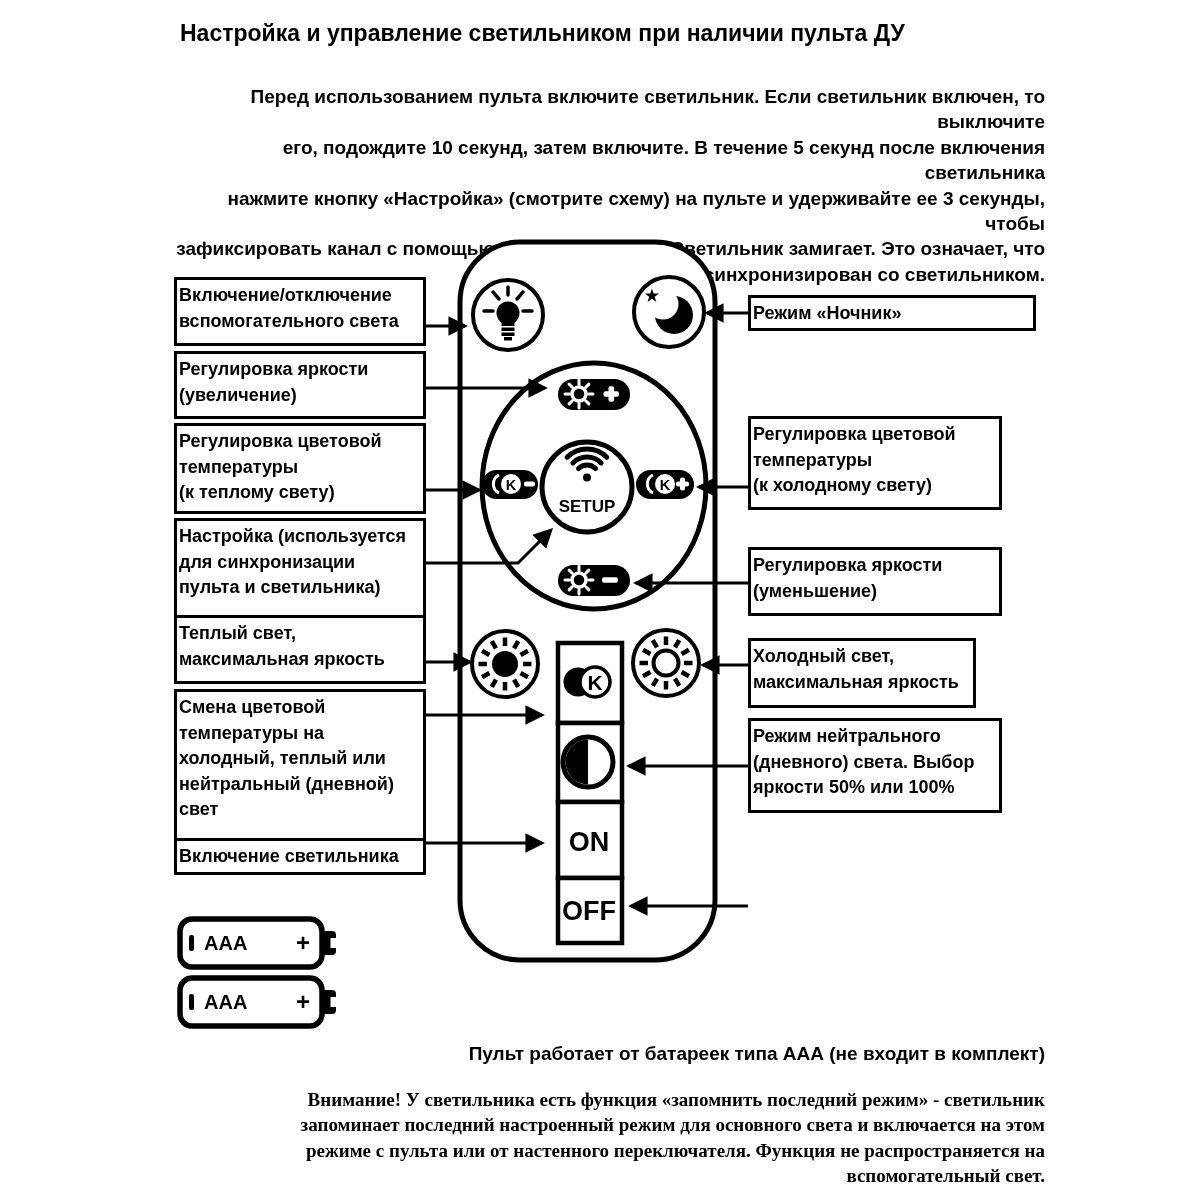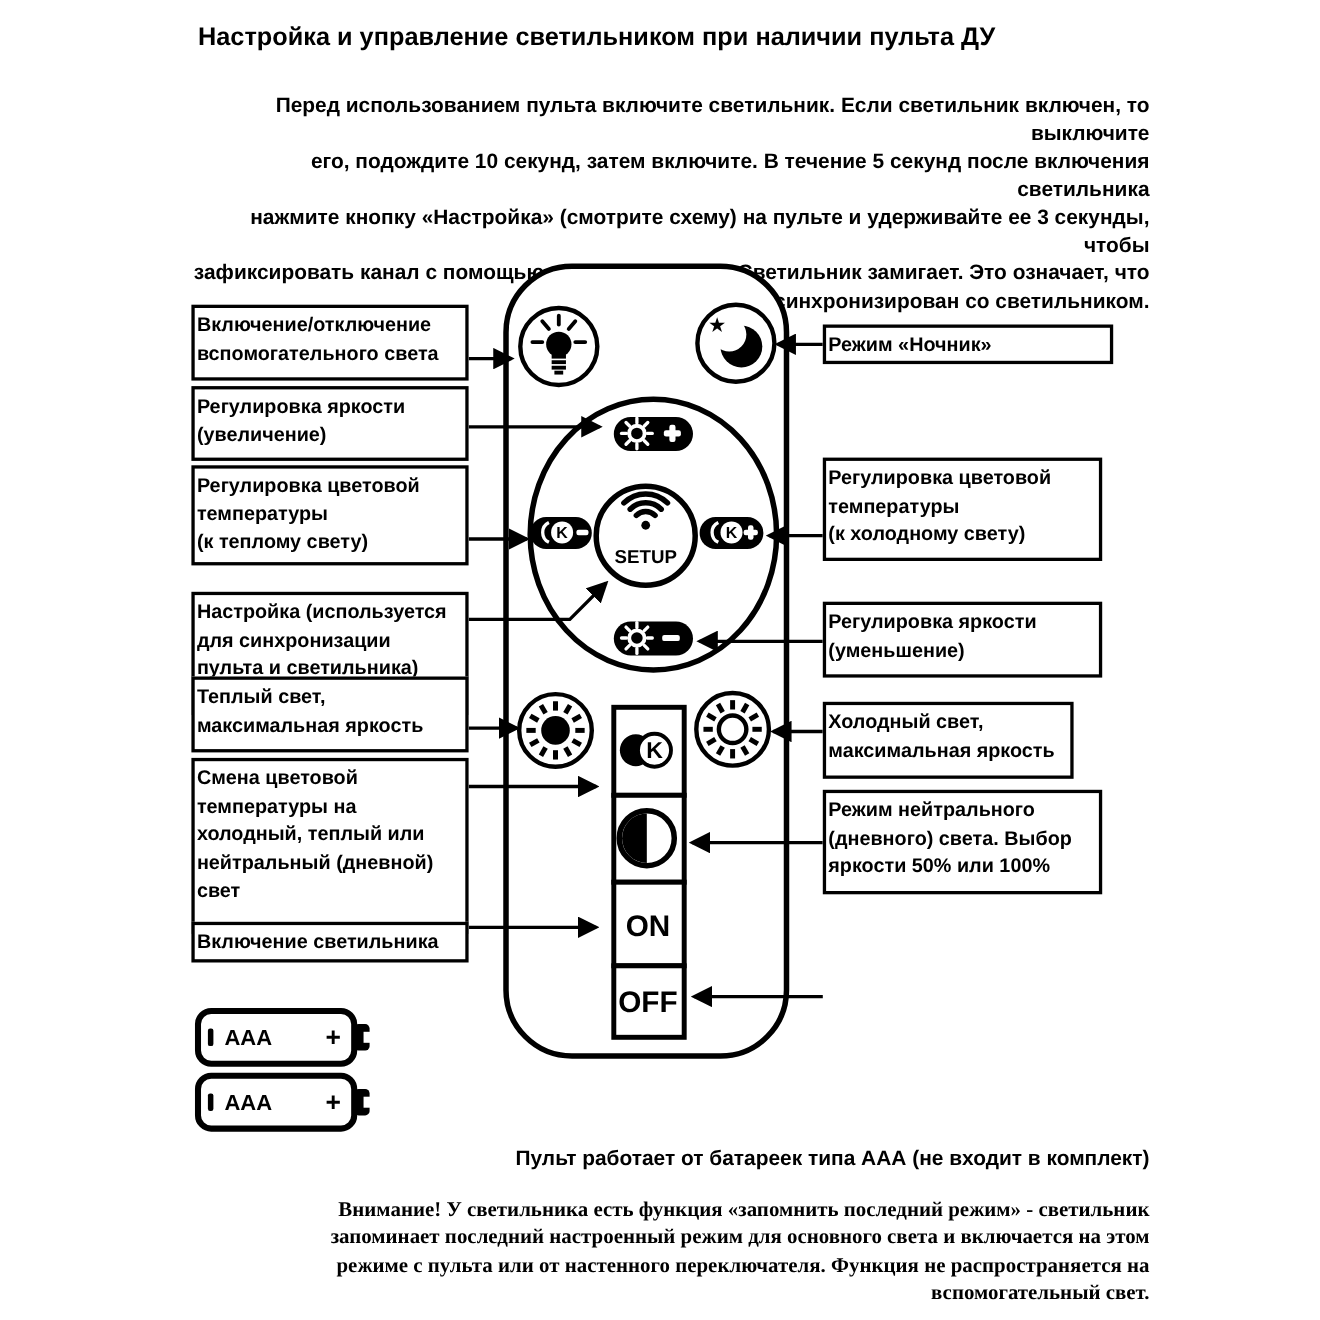--- a/index.html
+++ b/index.html
@@ -237,33 +237,33 @@
     </g>
   </svg>
 
   <div class="co" style="left:174px;top:277px;width:252px;height:69px">Включение/отключение
 вспомогательного света</div>
   <div class="co" style="left:174px;top:351px;width:252px;height:68px">Регулировка яркости
 (увеличение)</div>
   <div class="co" style="left:174px;top:423px;width:252px;height:91px">Регулировка цветовой
 температуры
 (к теплому свету)</div>
-  <div class="co" style="left:174px;top:538px;width:252px;height:112px">Настройка (используется
+  <div class="co" style="left:174px;top:518px;width:252px;height:112px">Настройка (используется
 для синхронизации
 пульта и светильника)</div>
   <div class="co" style="left:174px;top:615px;width:252px;height:69px">Теплый свет,
 максимальная яркость</div>
   <div class="co" style="left:174px;top:689px;width:252px;height:160px">Смена цветовой
 температуры на
 холодный, теплый или
 нейтральный (дневной)
 свет</div>
   <div class="co" style="left:174px;top:838px;width:252px;height:37px">Включение светильника</div>
 
-  <div class="co" style="left:748px;top:295px;width:264px;height:36px">Режим «Ночник»</div>
+  <div class="co" style="left:748px;top:295px;width:288px;height:36px">Режим «Ночник»</div>
   <div class="co" style="left:748px;top:416px;width:254px;height:94px">Регулировка цветовой
 температуры
 (к холодному свету)</div>
   <div class="co" style="left:748px;top:547px;width:254px;height:69px">Регулировка яркости
 (уменьшение)</div>
   <div class="co" style="left:748px;top:638px;width:228px;height:70px">Холодный свет,
 максимальная яркость</div>
   <div class="co" style="left:748px;top:718px;width:254px;height:95px">Режим нейтрального
 (дневного) света. Выбор
 яркости 50% или 100%</div>

